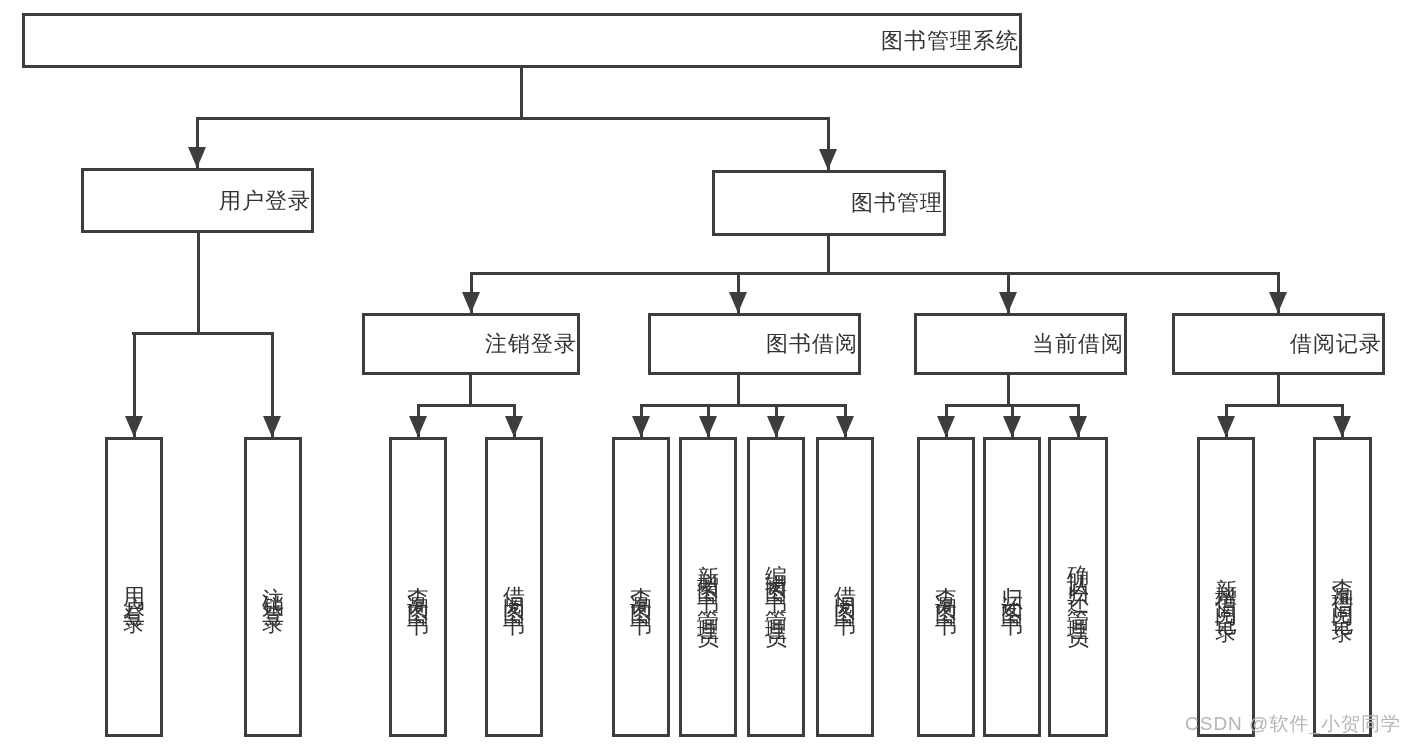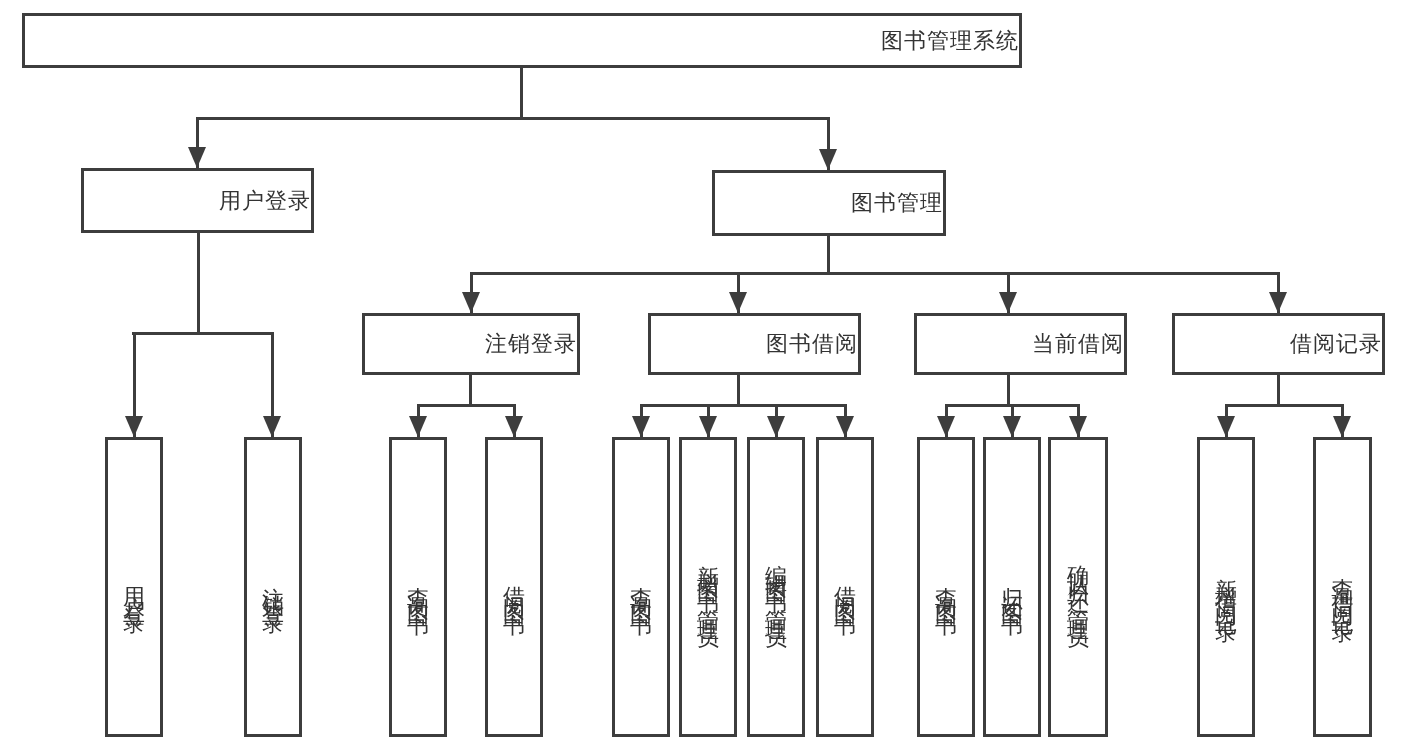--- a/index.html
+++ b/index.html
@@ -198,14 +198,15 @@
   <i class="vl" style="left:1077px; top:404px; height:33px;"></i>
   <i class="arrow" style="left:1069px; top:416px;"></i>
 
   <i class="vl" style="left:1277px; top:373px; height:34px;"></i>
   <i class="hl" style="left:1225px; top:404px; width:118px;"></i>
   <i class="vl" style="left:1225px; top:404px; height:33px;"></i>
   <i class="arrow" style="left:1217px; top:416px;"></i>
   <i class="vl" style="left:1341px; top:404px; height:33px;"></i>
   <i class="arrow" style="left:1333px; top:416px;"></i>
 
+  <div class="watermark">CSDN @软件_小贺同学</div>
 
 </div>
 
 </body></html>

